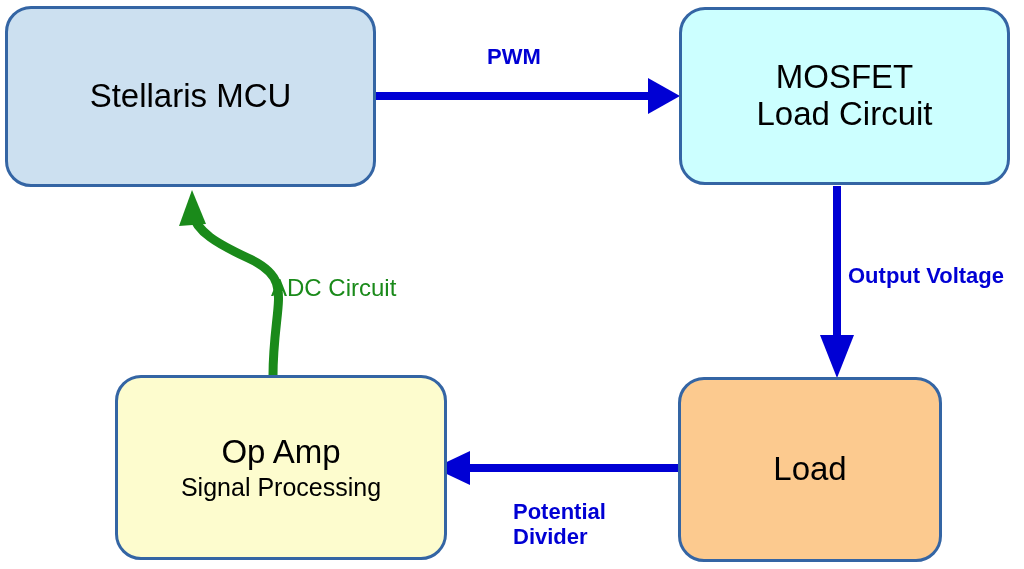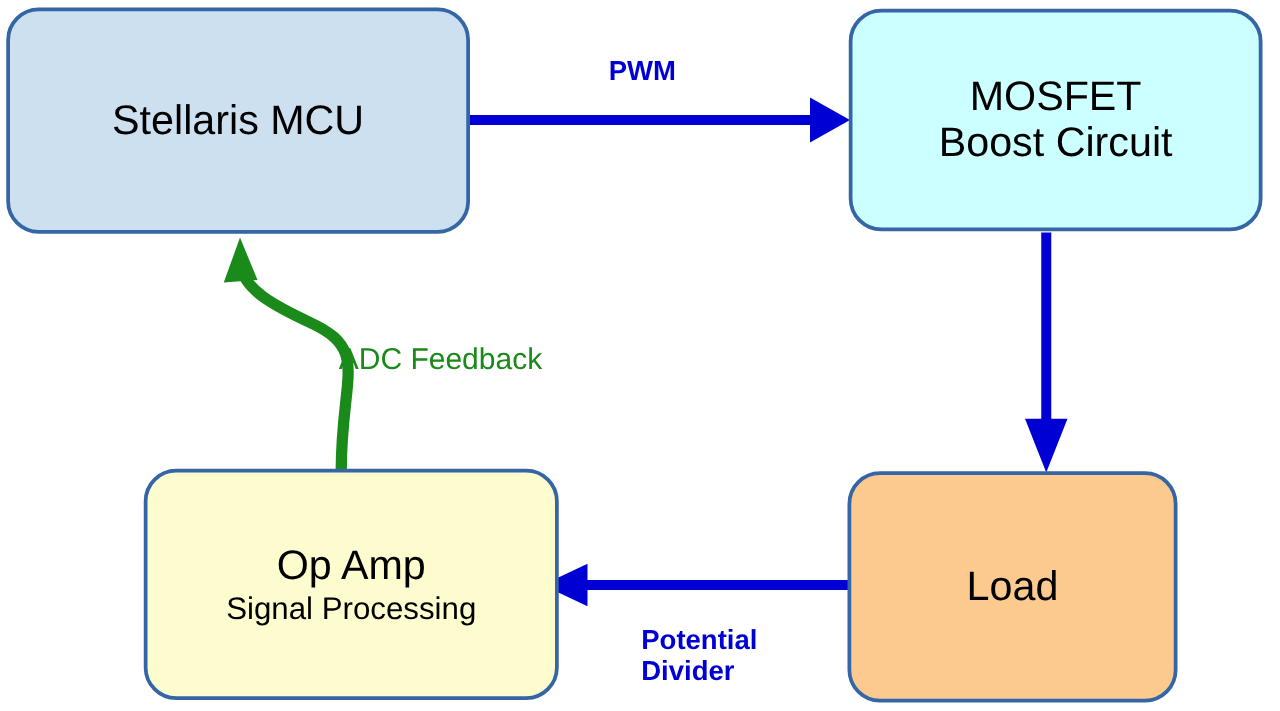--- a/index.html
+++ b/index.html
@@ -114,35 +114,36 @@
       <polygon points="179,226 206,224 192,190" fill="#1a8a1a"></polygon>
     </g>
   </svg>
 
   <div class="block" id="block-mcu">
     <div class="title">Stellaris MCU</div>
   </div>
 
   <div class="block" id="block-mosfet">
     <div class="title">MOSFET</div>
-    <div class="title">Boost Circuit</div>
+    <div class="title">Load Circuit</div>
   </div>
 
   <div class="block" id="block-opamp">
     <div class="title">Op Amp</div>
     <div class="subtitle">Signal Processing</div>
   </div>
 
   <div class="block" id="block-load">
     <div class="title">Load</div>
   </div>
 
   <div class="edge-label blue" id="label-pwm">PWM</div>
 
+  <div class="edge-label blue" id="label-output-voltage">Output Voltage</div>
 
   <div class="edge-label blue" id="label-potential-divider">
     <div>Potential</div>
     <div>Divider</div>
   </div>
 
-  <div class="edge-label green" id="label-adc-feedback">ADC Feedback</div>
+  <div class="edge-label green" id="label-adc-feedback">ADC Circuit</div>
 
 </div>
 
 </body></html>

